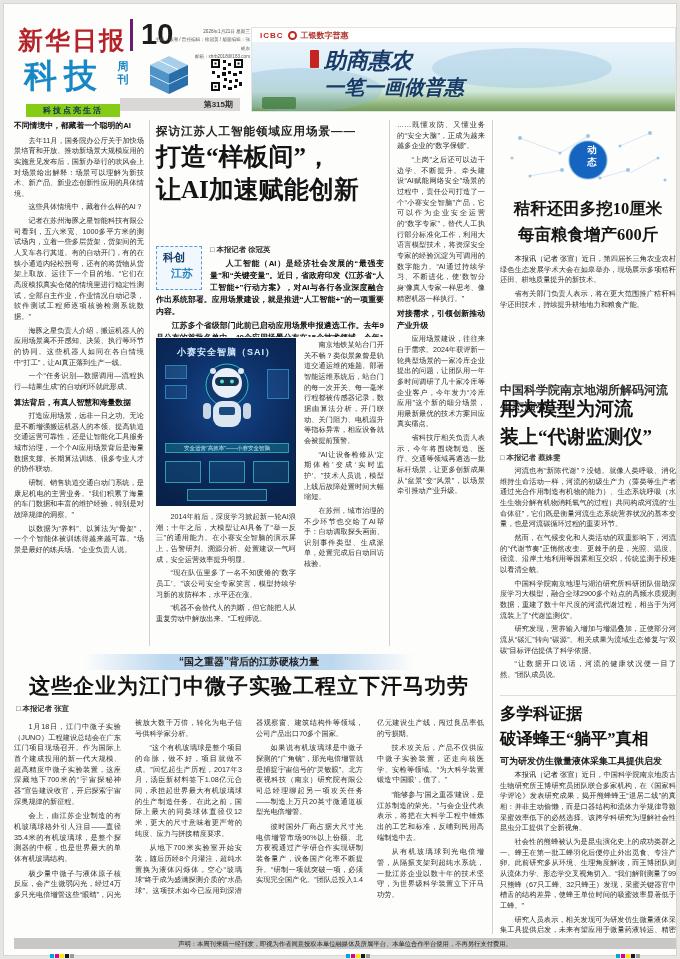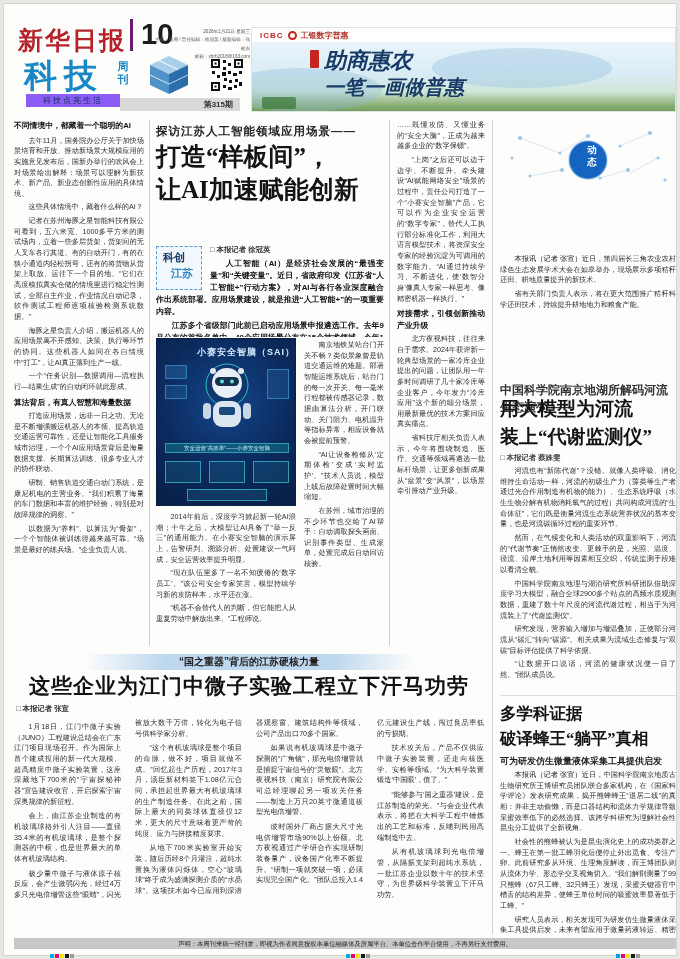--- a/index.html
+++ b/index.html
@@ -7,21 +7,21 @@
   #sheet{position:relative;width:680px;height:959px;background:#e7e6e2;overflow:hidden}
   #paper{position:absolute;left:3px;top:3px;width:674px;height:953px;background:#fdfdfc;border:1px solid #d6d5d1}
   .abs{position:absolute}
   .serif{font-family:"Liberation Serif","DejaVu Serif",serif}
   
   .mast-logo{left:14px;top:20px;font-size:25px;font-weight:bold;color:#b5232a;letter-spacing:2px;font-family:"Liberation Serif","DejaVu Serif",serif}
   .mast-num{left:126px;top:15px;font-size:29px;font-weight:bold;color:#1c1c1c;border-left:3px solid #701a75;padding-left:8px;line-height:1.1}
   .mast-meta{left:150px;top:24px;width:96px;text-align:right;font-size:4.6px;color:#555;line-height:1.8}
   .weekly-title{left:20px;top:50px;font-size:33px;font-weight:bold;color:#1787c5;letter-spacing:7px}
   .weekly-sub{left:113px;top:56px;width:12px;font-size:11px;font-weight:bold;color:#1787c5;line-height:1.15;text-align:center}
-  .slogan-bar{left:22px;top:90px;width:94px;height:13px;background:#8b5cf6;color:#0c2f52;font-size:8px;font-weight:normal;text-align:center;line-height:13px;letter-spacing:2px}
+  .slogan-bar{left:22px;top:100px;width:94px;height:13px;background:#84cc16;color:#0c2f52;font-size:8px;font-weight:bold;text-align:center;line-height:13px;letter-spacing:2px}
   .issue-bar{left:116px;top:94px;width:120px;height:13px;background:#d9d8d6;color:#333;font-size:8px;font-weight:bold;text-align:right;line-height:13px;padding-right:7px}
   
   .ad{left:247px;top:23px;width:425px;height:85px;background:#fff;border:1px solid #e2e2e2;overflow:hidden}
   .ad-top{position:absolute;left:0;top:0;width:100%;height:14px;background:#fff;display:flex;align-items:center;gap:4px;padding-left:8px}
   .ad-brand{font-size:8px;font-weight:bold;color:#c5241f;letter-spacing:1px}
   .icbc-ring{width:9px;height:9px;border-radius:50%;border:2px solid #c5241f;position:relative}
   .ad-brand-sub{font-size:8px;font-weight:bold;color:#b03a30}
   .ad-img{position:absolute;left:0;top:14px;width:100%;height:71px;background:linear-gradient(180deg,#eaf4fa 0%,#d9ecf5 45%,#cfe6d8 70%,#8fb378 88%,#6a9a55 100%)}
   .ad-hill{position:absolute;border-radius:50%;background:rgba(160,200,225,.45)}
   .ad-cal{position:absolute;color:#173a66;font-weight:bold;font-family:"Liberation Serif","DejaVu Serif",serif;font-style:italic}
@@ -40,21 +40,21 @@
   .kicker{left:152px;top:120px;width:228px;font-size:11.5px;font-weight:bold;color:#222;letter-spacing:1px}
   .headline-main{left:152px;top:137px;width:228px;font-size:25px;line-height:1.3;font-weight:900;color:#141414}
   .introrow{left:152px;top:240px;width:228px;height:93px;overflow:hidden;font-size:7.9px;line-height:1.5;color:#111;text-align:justify}
   .tagbox{float:left;width:46px;height:44px;border:1px dashed #5b9bd5;background:#f0f7fd;margin:2px 8px 2px 0;padding:3px 0 0 6px;line-height:1.45}
   .tag1{font-size:11px;font-weight:bold;color:#173a66;display:block}
   .tag2{font-size:11px;font-weight:bold;color:#2e86c1;display:block;padding-left:8px}
   .byline{font-size:7.4px;font-weight:bold;color:#333;margin-bottom:3px}
   .intro-p{font-weight:bold;margin-bottom:3px;text-indent:2em}
   
   .sai{left:152px;top:334px;width:140px;height:168px;background:radial-gradient(circle at 50% 38%,#14468c 0%,#0b2a5c 55%,#081f46 100%);overflow:hidden;border:1px solid #0a2246}
-  .sai-title{position:absolute;left:0;top:7px;width:100%;text-align:right;color:#d6ecff;font-size:9px;font-weight:bold;letter-spacing:1px}
+  .sai-title{position:absolute;left:0;top:7px;width:100%;text-align:center;color:#d6ecff;font-size:9px;font-weight:bold;letter-spacing:1px}
   .sai-band{position:absolute;left:8px;top:104px;width:124px;height:10px;background:rgba(27,160,170,.35);border:1px solid #2e9db0;color:#bfeef2;font-size:5.5px;line-height:9px;text-align:center}
   .sai-box{position:absolute;height:22px;border:1px solid #2e9db0;background:rgba(30,120,160,.25)}
   
   .dyn-head1{left:496px;top:192px;width:176px;text-align:center;font-size:16.5px;font-weight:900;line-height:1.55;color:#141414}
   .dyn-kicker{left:496px;top:378px;width:176px;font-size:12px;font-weight:bold;color:#333}
   .dyn-head2{left:496px;top:391px;width:176px;font-size:19px;font-weight:900;line-height:1.45;color:#141414}
   .dyn-byline{left:496px;top:449px;width:176px;font-size:7.4px;font-weight:bold;color:#444}
   .bee-head{left:496px;top:698px;width:176px;font-size:16.5px;font-weight:900;line-height:1.5;color:#141414}
   .bee-sub{left:496px;top:751px;width:176px;font-size:9px;font-weight:bold;color:#222}
   .newsprefix{font-weight:normal;color:#111}
@@ -211,21 +211,21 @@
   <div class="col" style="left:300px;top:336px;width:80px;height:306px">
     <p>南京地铁某站台门开关不畅？类似景象曾是轨道交通运维的难题。部署智能运维系统后，站台门的每一次开关、每一毫米行程都被传感器记录，数据由算法分析，开门联动、关门阻力、电机温升等指标异常，相应设备就会被提前预警。</p>
     <p>“AI让设备检修从‘定期体检’变成‘实时监护’。”技术人员说，模型上线后故障处置时间大幅缩短。</p>
     <p>在苏州，城市治理的不少环节也交给了AI帮手：自动调取探头画面、识别事件类型、生成派单，处置完成后自动回访核验。</p>
   </div>
 
   <div class="col" style="left:393px;top:116px;width:88px;height:526px">
     <p class="noindent">……既懂攻防、又懂业务的“安全大脑”，正成为越来越多企业的“数字保镖”。</p>
     <p>“上岗”之后还可以边干边学、不断提升。牵头建设“AI赋能网络安全”场景的过程中，责任公司打造了一个“小赛安全智脑”产品，它可以作为企业安全运营的“数字专家”，替代人工执行部分标准化工作，利用大语言模型技术，将资深安全专家的经验沉淀为可调用的数字能力。“AI通过持续学习、不断进化，使‘数智分身’像真人专家一样思考、像精密机器一样执行。”</p>
     <p class="subhead">对接需求，引领创新推动产业升级</p>
-    <p>北方夜视科技，往往来自于需求。2024年获评新一轮典型场景的一家冷库企业提出的问题，让团队用一年多时间调研了几十家冷库等企业客户，今年发力“冷库应用”这个新的细分场景，用最新最优的技术方案回应真实痛点。</p>
+    <p>应用场景建设，往往来自于需求。2024年获评新一轮典型场景的一家冷库企业提出的问题，让团队用一年多时间调研了几十家冷库等企业客户，今年发力“冷库应用”这个新的细分场景，用最新最优的技术方案回应真实痛点。</p>
     <p>省科技厅相关负责人表示，今年将围绕制造、医疗、交通等领域再遴选一批标杆场景，让更多创新成果从“盆景”变“风景”，以场景牵引推动产业升级。</p>
   </div>
 
   <svg class="abs" style="left:496px;top:114px" width="176" height="76" viewBox="0 0 176 76">
     <g stroke="#cfe0f0" stroke-width="0.8">
       <line x1="20" y1="20" x2="60" y2="35"></line>
           <line x1="60" y1="35" x2="88" y2="18"></line>
           <line x1="120" y1="28" x2="150" y2="15"></line>
       <line x1="130" y1="55" x2="158" y2="40"></line>
           <line x1="30" y1="58" x2="62" y2="52"></line>
@@ -246,20 +246,24 @@
           <circle cx="12" cy="40" r="1.5"></circle>
     </g>
     <circle cx="88" cy="42" r="19" fill="#1565c0"></circle>
     <circle cx="88" cy="42" r="19" fill="none" stroke="#7db4e0" stroke-width="1.5" opacity="0.6"></circle>
   </svg>
   <div class="abs" style="left:575px;top:140px;width:26px;text-align:center;color:#fff;font-size:9.5px;font-weight:bold;line-height:1.25">
     <div>动</div>
     <div>态</div>
   </div>
 
+  <div class="abs dyn-head1 serif">
+    <div>秸秆还田多挖10厘米</div>
+    <div>每亩粮食增产600斤</div>
+  </div>
   <div class="col" style="left:496px;top:250px;width:176px;height:122px">
     <p><b class="newsprefix">本报讯（记者 张宣）</b><span>近日，第四届长三角农业农村绿色生态发展学术大会在如皋举办，现场展示多项秸秆还田、耕地质量提升的新技术。</span></p>
     <p>省有关部门负责人表示，将在更大范围推广秸秆科学还田技术，持续提升耕地地力和粮食产能。</p>
   </div>
 
   <div class="abs dyn-kicker">中国科学院南京地湖所解码河流生态演变——</div>
   <div class="abs dyn-head2 serif">
     <div>用大模型为河流</div>
     <div>装上“代谢监测仪”</div>
   </div>

